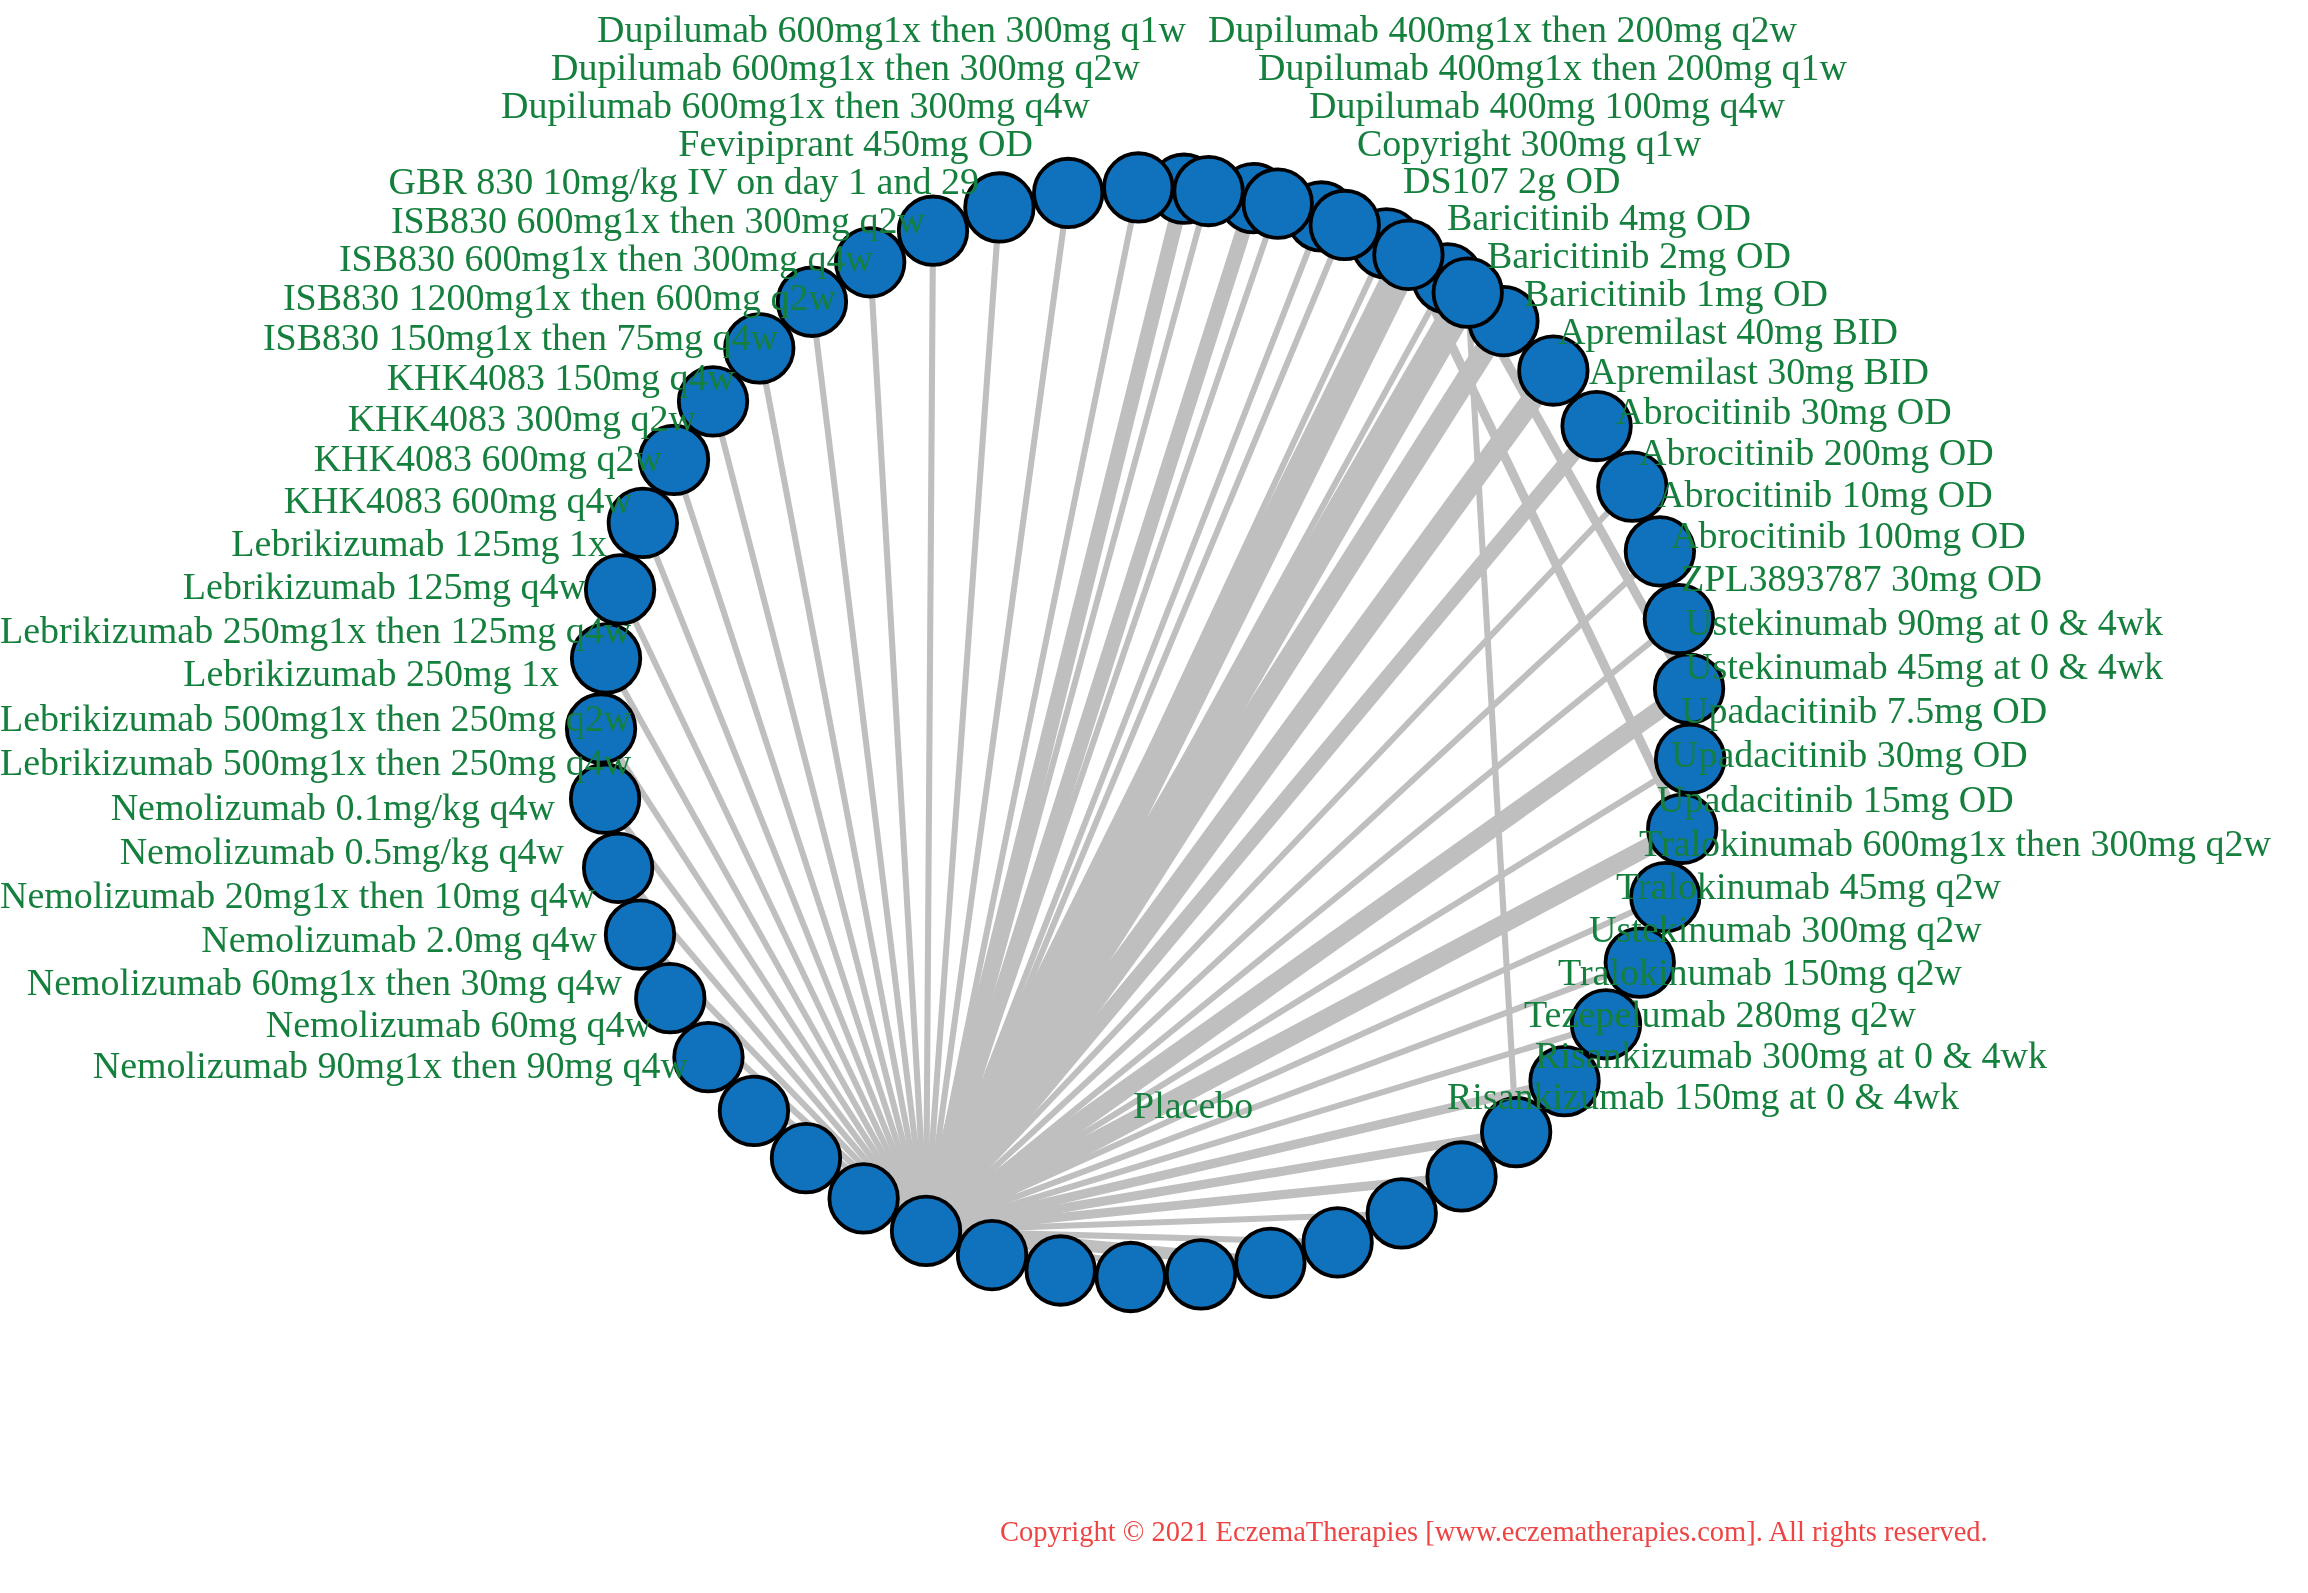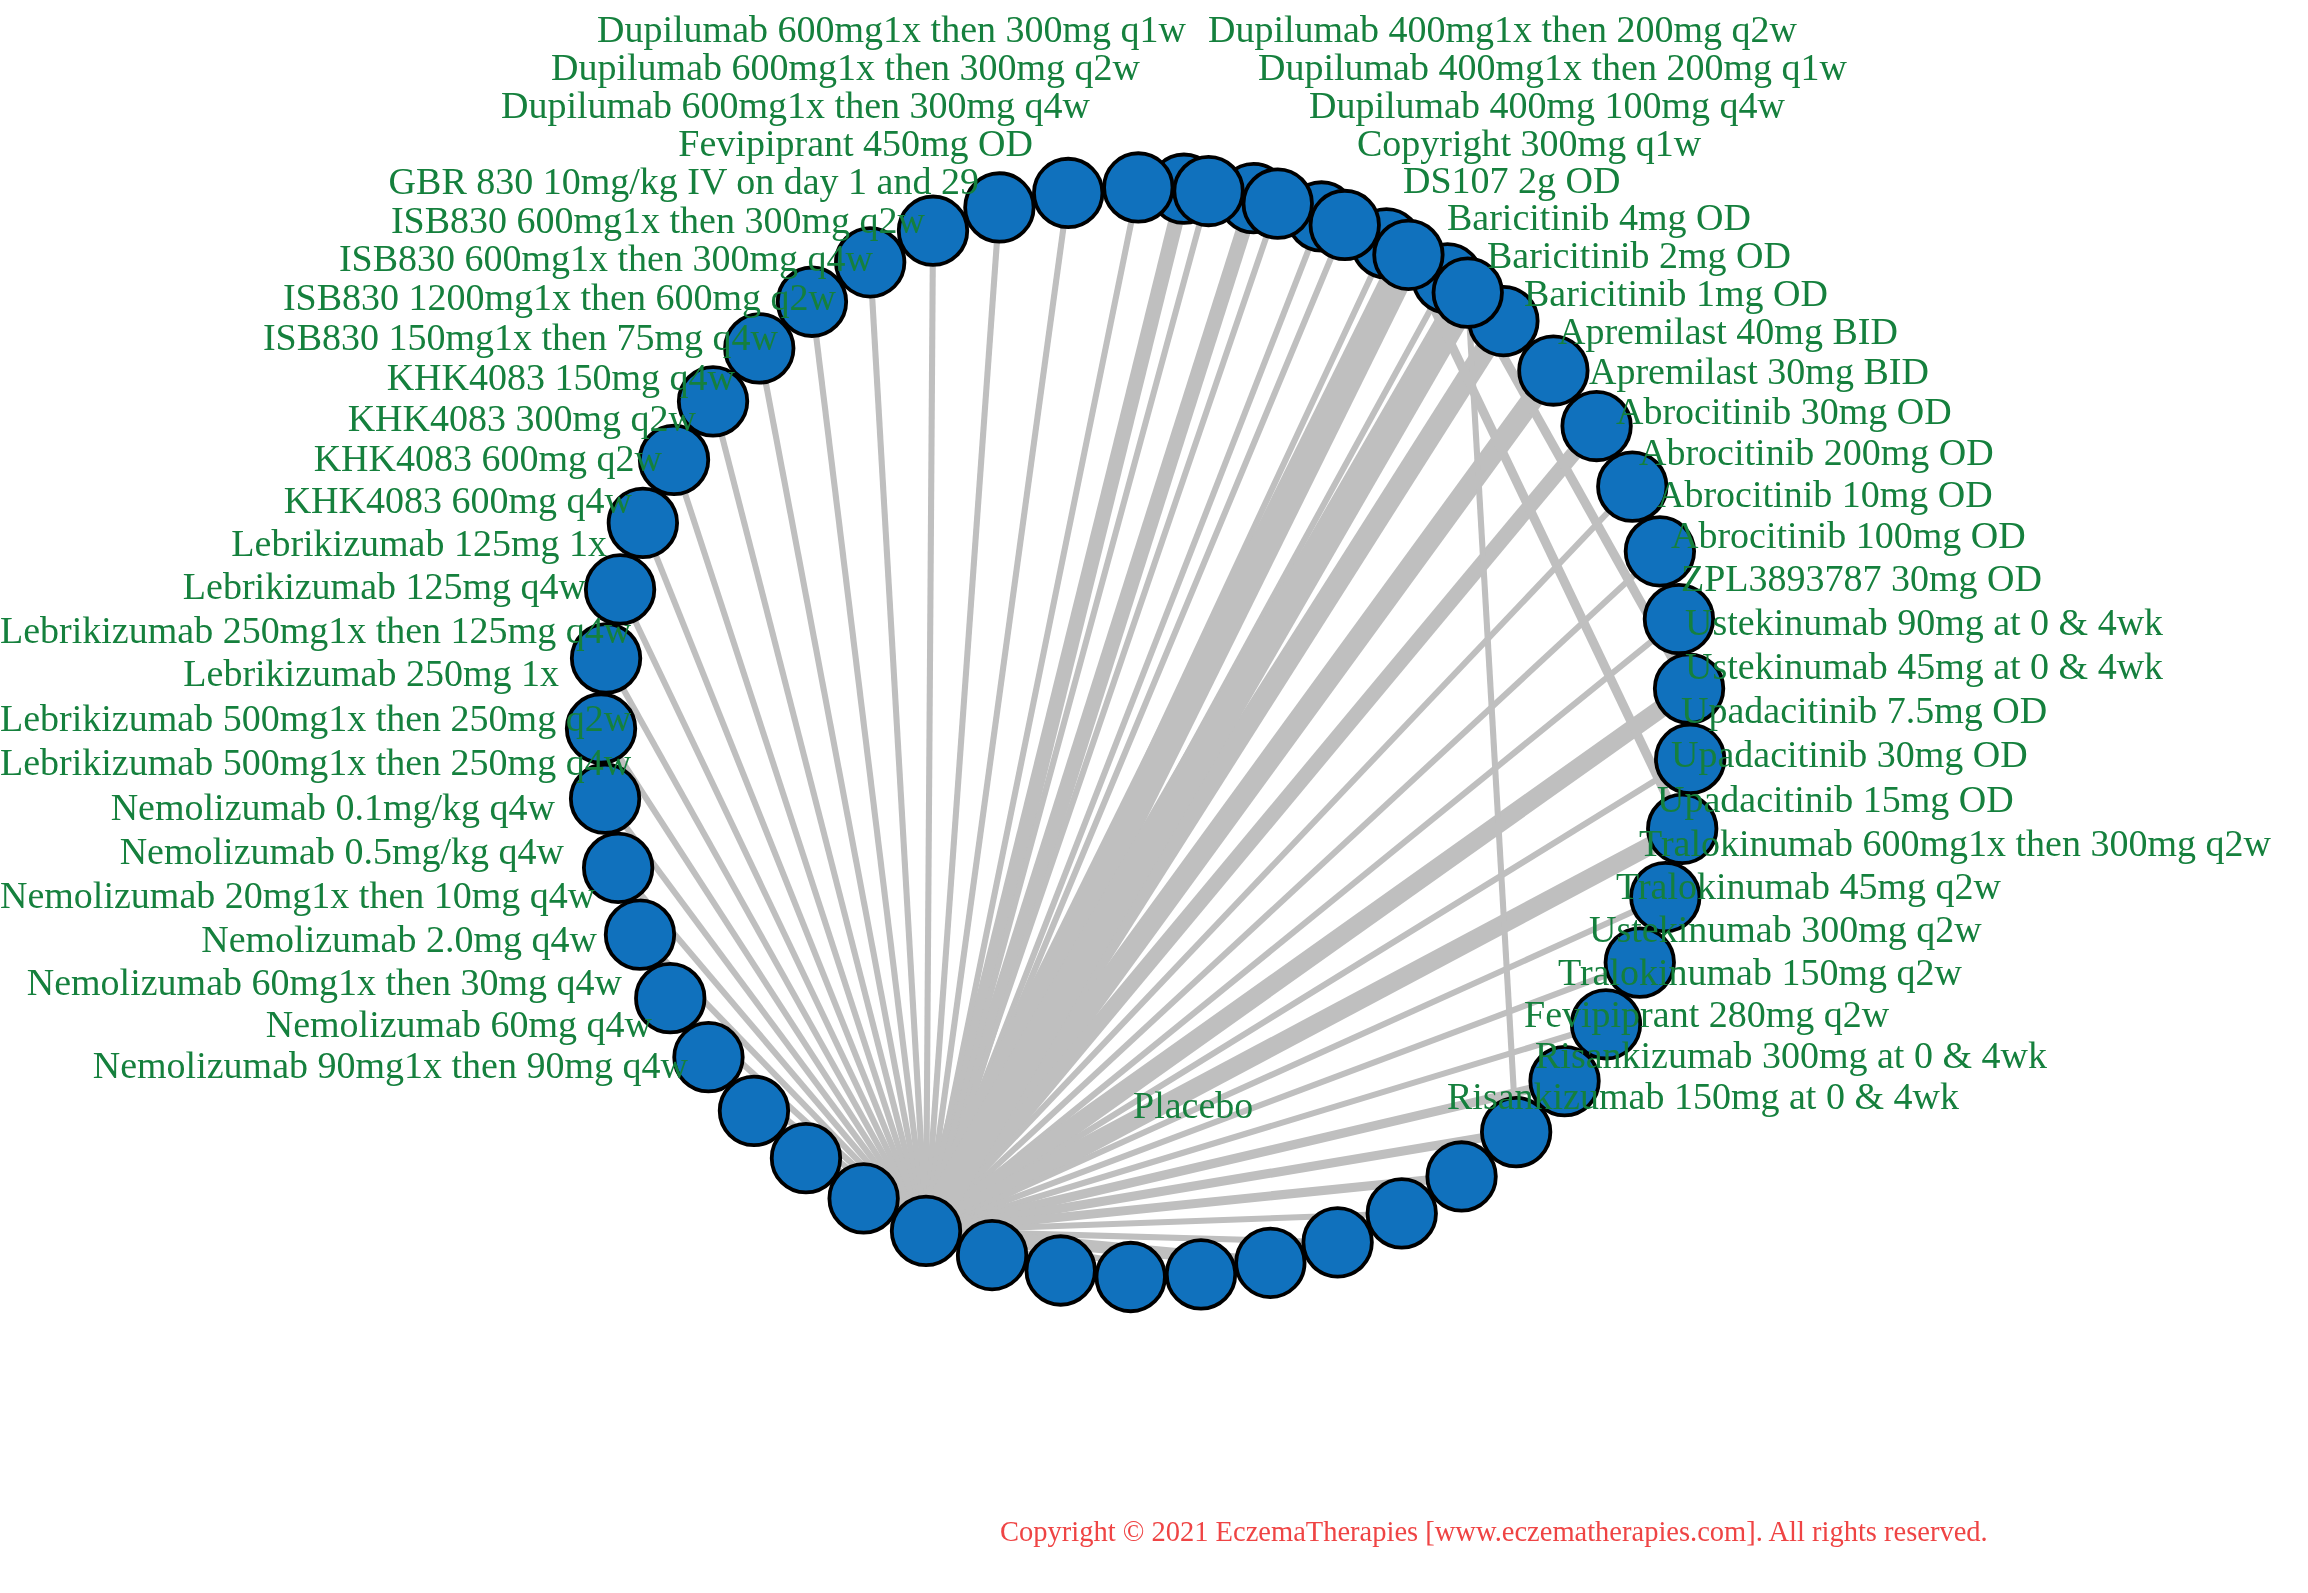--- a/index.html
+++ b/index.html
@@ -317,21 +317,21 @@
       <div class="node-label" style="top: 780px; left: 1657px; text-align: center;">Upadacitinib 15mg OD</div>
       <div class="node-label" style="top: 832px; left: 0px; width: 564px; text-align: right;">Nemolizumab 0.5mg/kg q4w</div>
       <div class="node-label" style="top: 824px; left: 1639px; text-align: left;">Tralokinumab 600mg1x then 300mg q2w</div>
       <div class="node-label" style="top: 876px; left: 0px; width: 578px; text-align: right;">Nemolizumab 20mg1x then 10mg q4w</div>
       <div class="node-label" style="top: 867px; left: 1616px; text-align: left;">Tralokinumab 45mg q2w</div>
       <div class="node-label" style="top: 920px; left: 0px; width: 597px; text-align: right;">Nemolizumab 2.0mg q4w</div>
       <div class="node-label" style="top: 910px; left: 1589px; text-align: left;">Ustekinumab 300mg q2w</div>
       <div class="node-label" style="top: 963px; left: 0px; width: 622px; text-align: right;">Nemolizumab 60mg1x then 30mg q4w</div>
       <div class="node-label" style="top: 953px; left: 1558px; text-align: left;">Tralokinumab 150mg q2w</div>
       <div class="node-label" style="top: 1005px; left: 0px; width: 652px; text-align: right;">Nemolizumab 60mg q4w</div>
-      <div class="node-label" style="top: 995px; left: 1524px; text-align: left;">Fevipiprant 280mg q2w</div>
+      <div class="node-label" style="top: 995px; left: 1524px; text-align: left;">Tezepelumab 280mg q2w</div>
       <div class="node-label" style="top: 1046px; left: 0px; width: 688px; text-align: right;">Nemolizumab 90mg1x then 90mg q4w</div>
       <div class="node-label" style="top: 1036px; left: 1487px; text-align: left; margin-left: 48px;">Risankizumab 300mg at 0 &amp; 4wk</div>
       <div class="node-label" style="top: 1086px; left: 1133px; text-align: left;">Placebo</div>
       <div class="node-label" style="top: 1077px; left: 1447px; text-align: left;">Risankizumab 150mg at 0 &amp; 4wk</div>
     </div>
   <div class="copyright">Copyright © 2021 EczemaTherapies [www.eczematherapies.com]. All rights reserved.</div>
 </div>
 
 
 </body></html>

